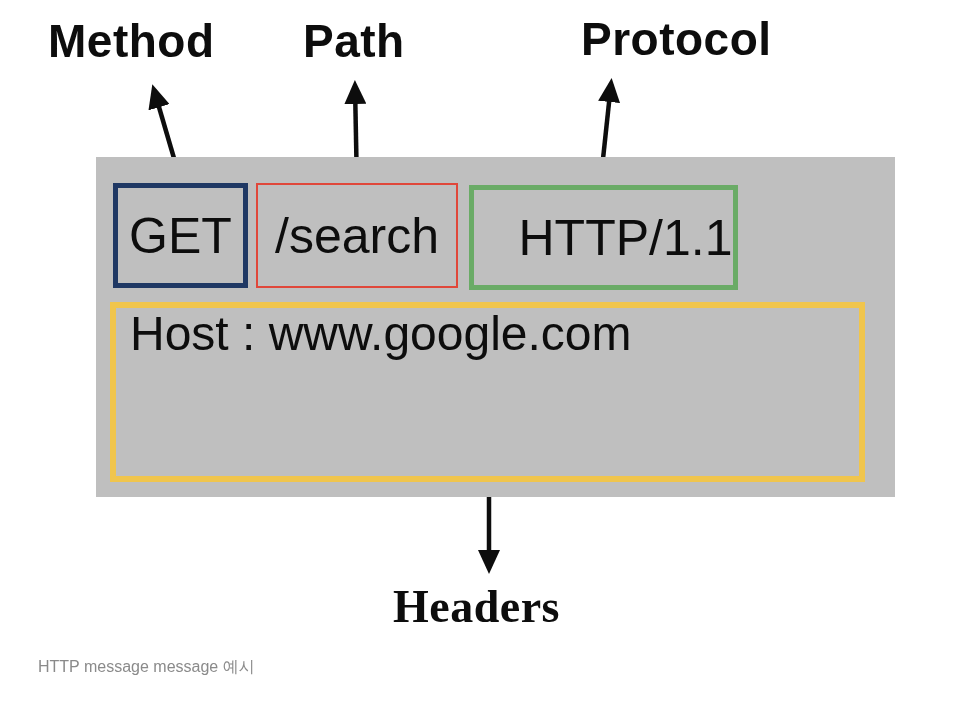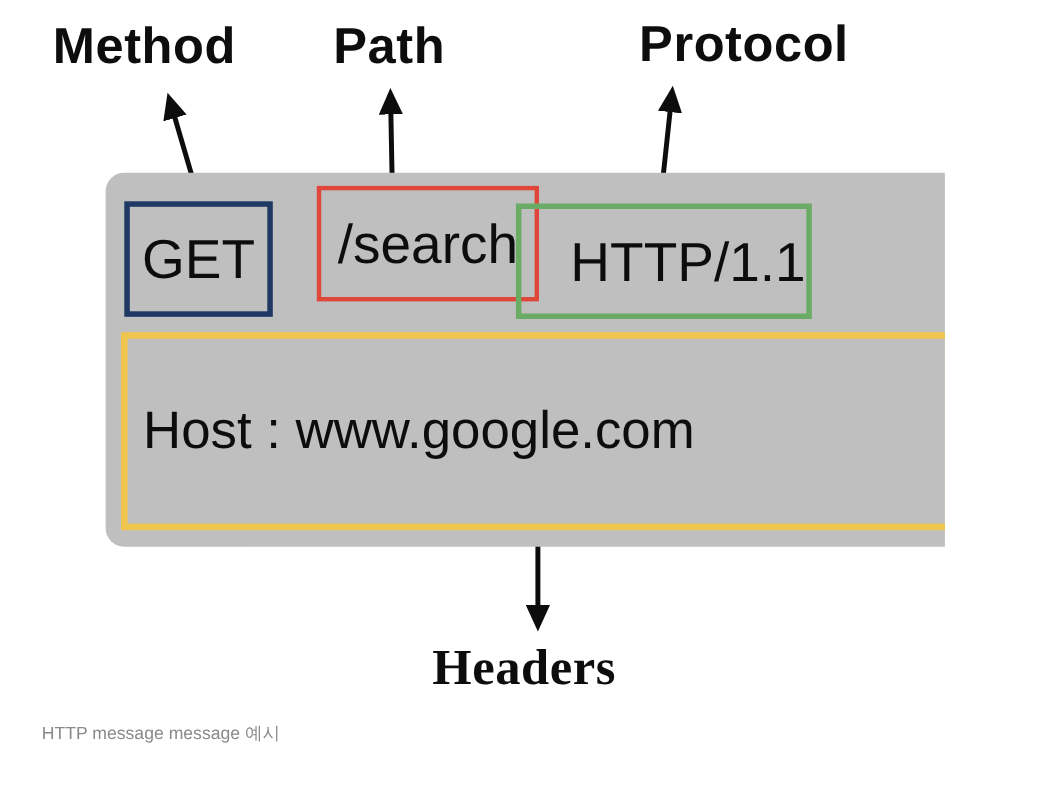--- a/index.html
+++ b/index.html
@@ -3,21 +3,21 @@
 <meta charset="utf-8">
 <style>
   html, body {
     margin: 0;
     padding: 0;
     background: #ffffff;
     font-family: "Liberation Sans", sans-serif;
   }
   .canvas {
     position: relative;
-    width: 859px;
+    width: 966px;
     height: 714px;
     background: #ffffff;
     overflow: hidden;
   }
   .top-label {
     position: absolute;
     font-size: 46px;
     font-weight: bold;
     color: #0d0d0d;
     letter-spacing: 0.5px;
@@ -31,44 +31,43 @@
     position: absolute;
     left: 0; top: 0;
     width: 966px; height: 714px;
     pointer-events: none;
   }
   .panel {
     position: absolute;
     left: 96px; top: 157px;
     width: 799px; height: 340px;
     background: #bfbfbf;
-    border-radius: 17px;
   }
   .tok-box {
     position: absolute;
     box-sizing: border-box;
     display: flex;
     align-items: center;
     justify-content: center;
     font-size: 50px;
     color: #0d0d0d;
     white-space: nowrap;
   }
   .method-box   { left: 17px;  top: 26px; width: 135px; height: 105px; border: 5px solid #1f3864; }
-  .path-box     { left: 160px; top: 12px; width: 202px; height: 105px; border: 4px solid #ec4899; margin-left: 32px; }
+  .path-box     { left: 160px; top: 26px; width: 202px; height: 105px; border: 2px solid #ec4899; }
   .protocol-box { left: 373px; top: 28px; width: 269px; height: 105px; border: 5px solid #6aab66; }
   .headers-box {
     position: absolute;
     box-sizing: border-box;
     left: 14px; top: 145px;
     width: 755px; height: 180px;
     border: 6px solid #f0c54d;
     display: flex;
     flex-direction: column;
-    justify-content: center;
+    justify-content: flex-start;
     padding-left: 14px;
   }
   .header-line {
     font-size: 48px;
     color: #0d0d0d;
     line-height: 1.1;
     white-space: nowrap;
   }
   .caption {
     position: absolute;

